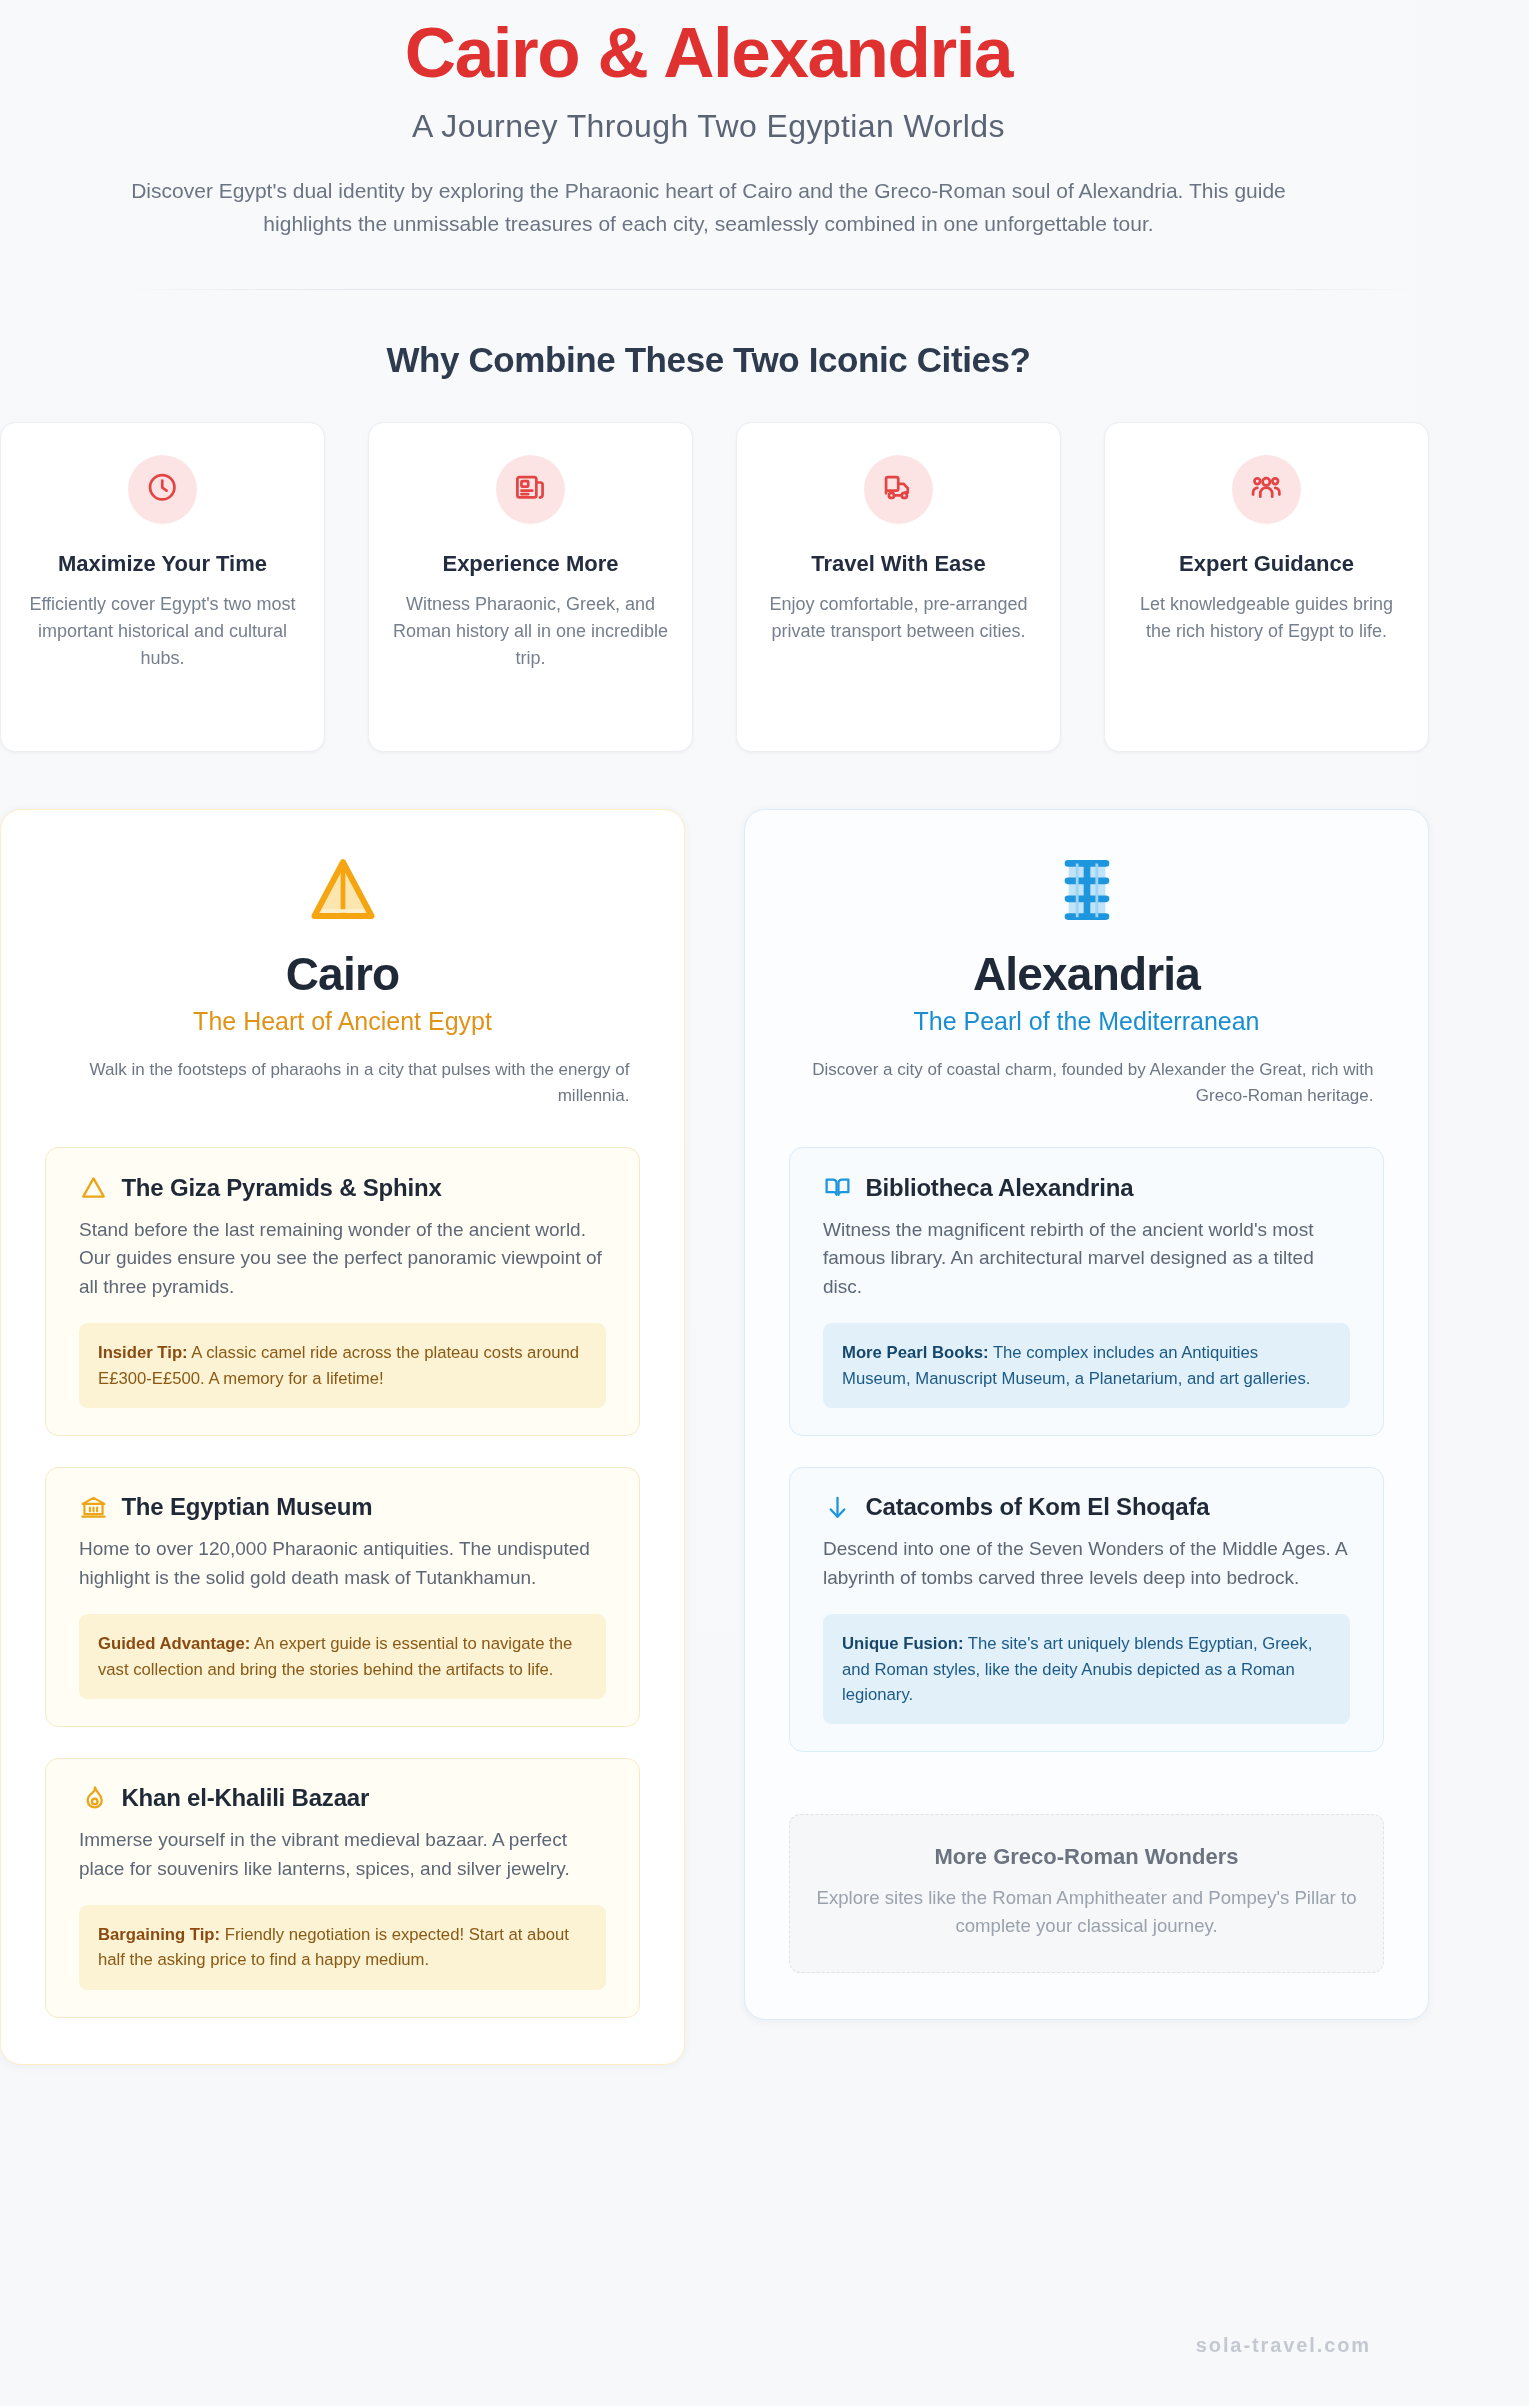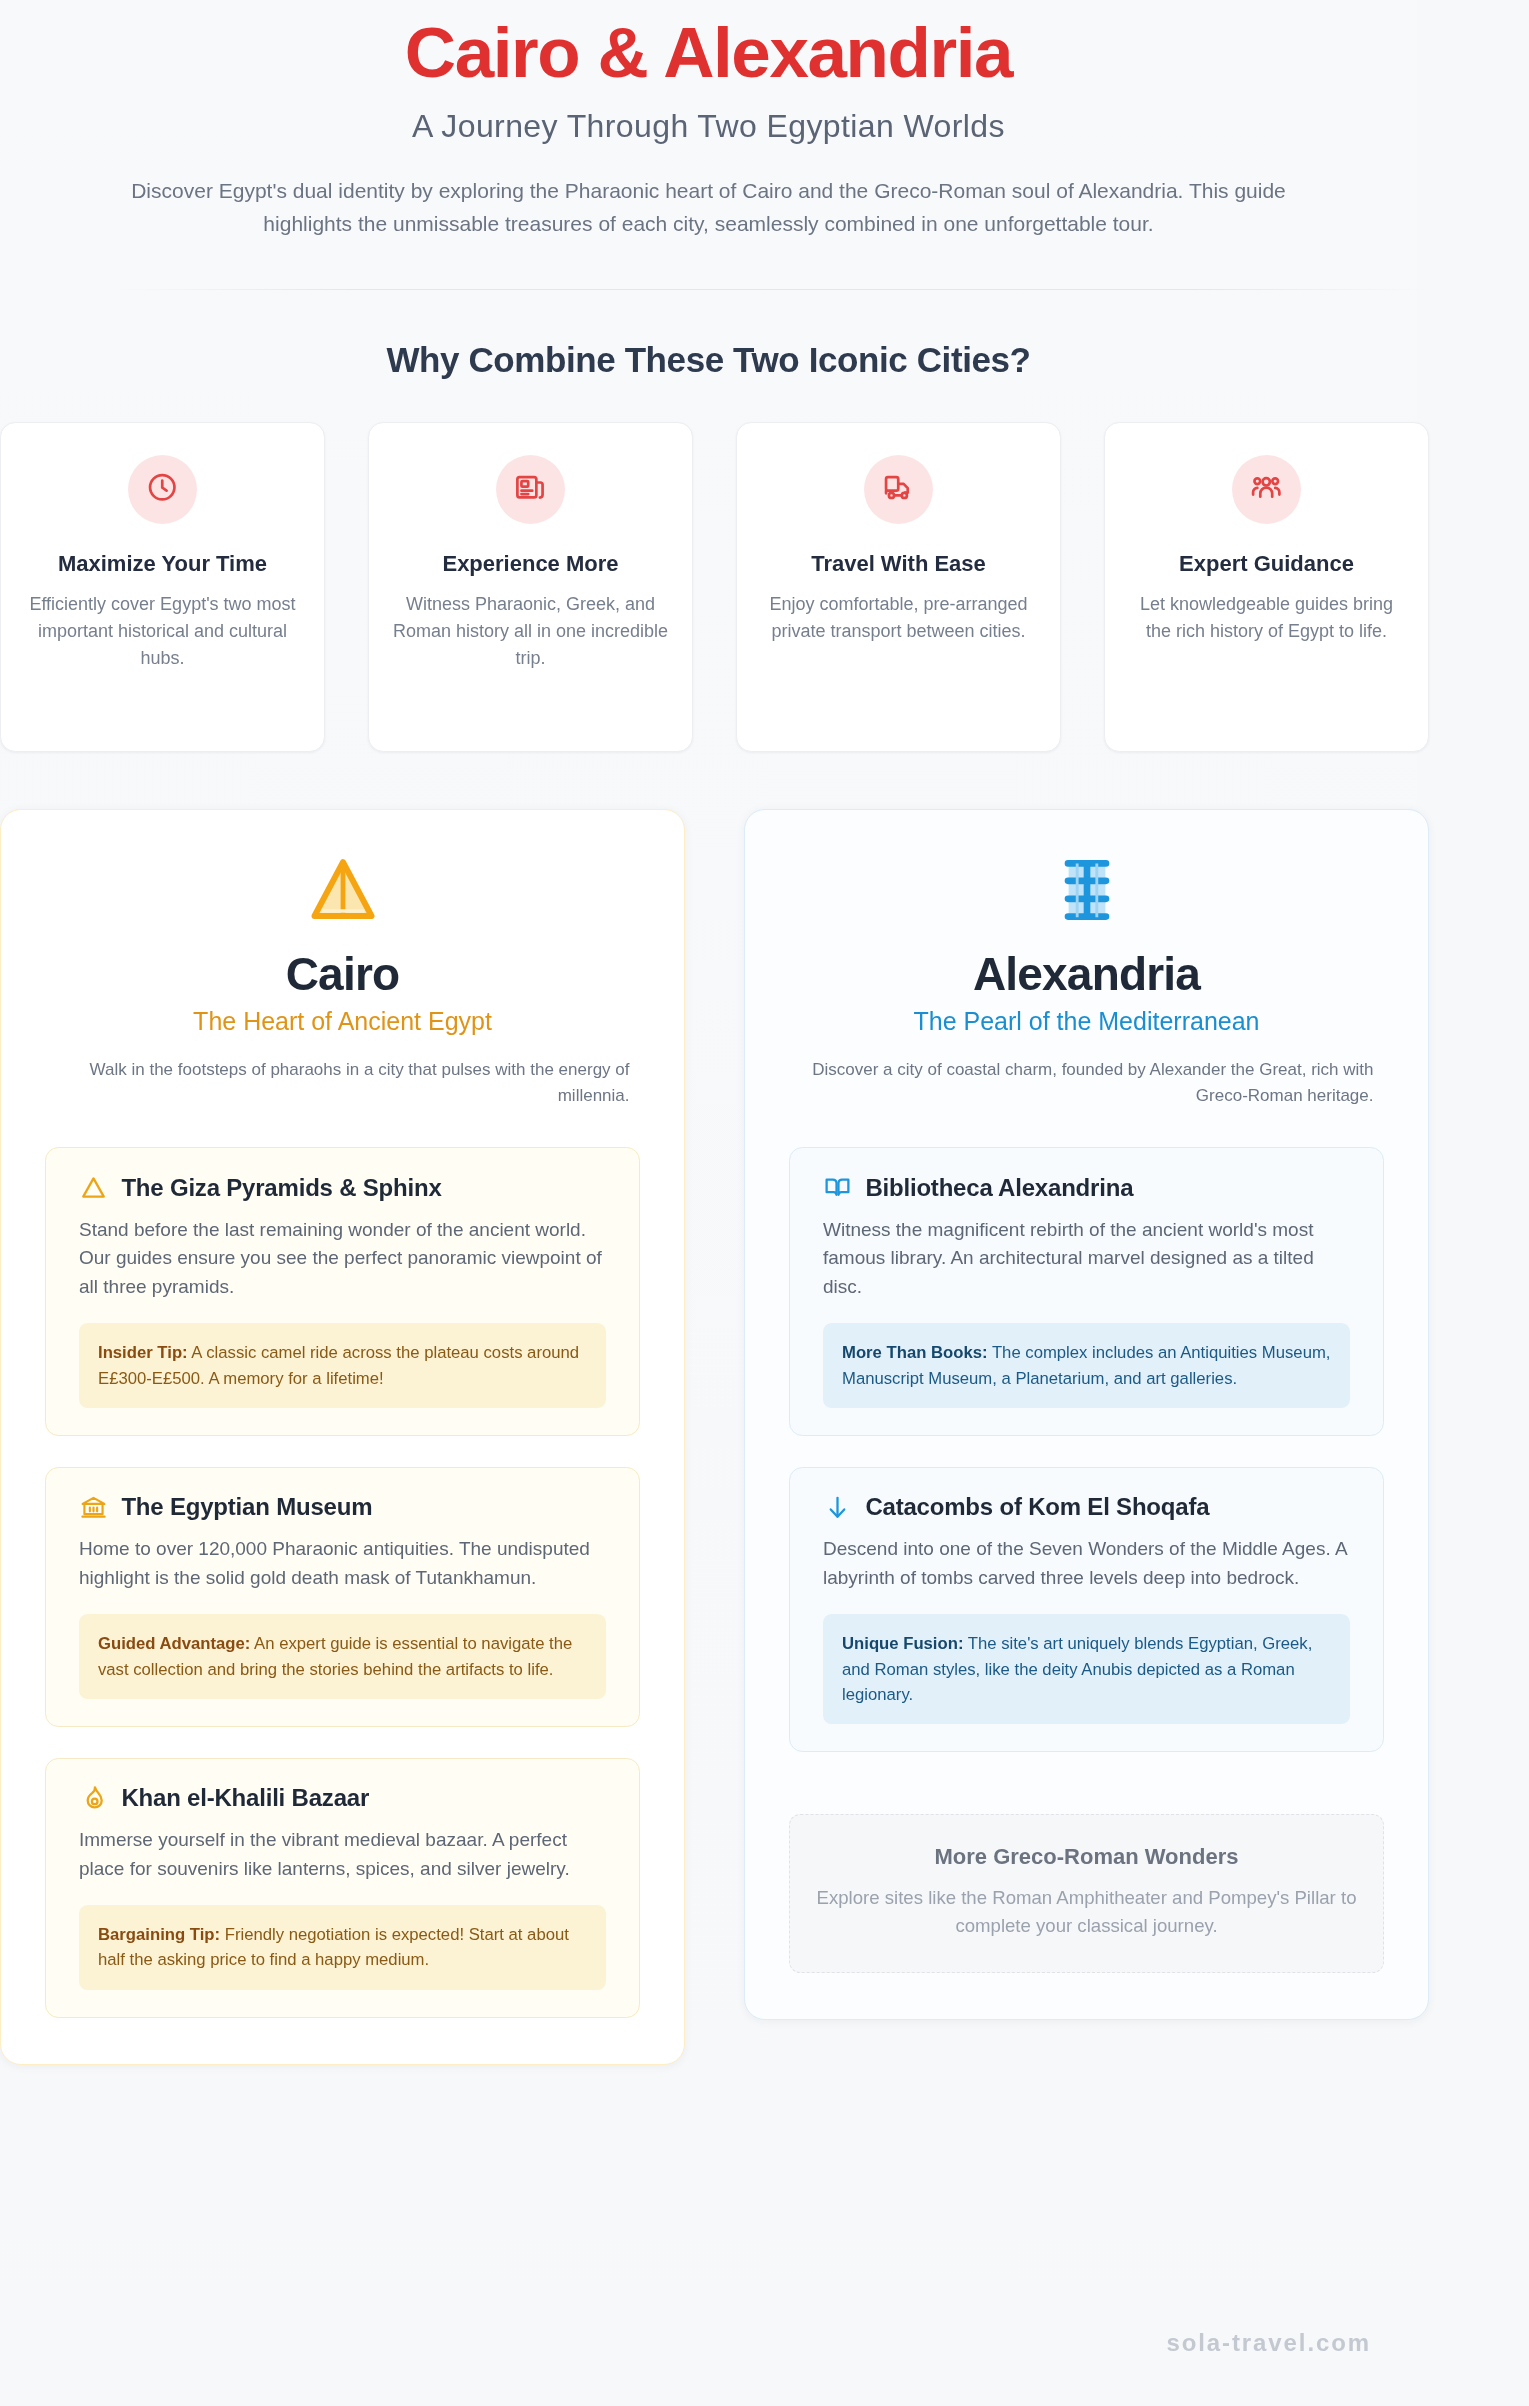--- a/index.html
+++ b/index.html
@@ -195,21 +195,21 @@
     font-size: 18.6px;
     line-height: 1.5;
     color: #9aa2ad;
   }
 
   
   .watermark {
     position: absolute;
     right: 46px;
     bottom: 50px;
-    font-size: 24px;
+    font-size: 20px;
     font-weight: 700;
     letter-spacing: 1.9px;
     color: #c4c9d1;
   }
 </style>
 </head>
 <body>
 
 <div class="page">
 
@@ -379,21 +379,21 @@
             <span class="a-icon">
               <svg viewBox="0 0 24 24" fill="none" stroke="#1d96dd" stroke-width="1.9" stroke-linejoin="round" stroke-linecap="round">
                 <path d="M3 5.5h5.2A3 3 0 0 1 11.2 8v10a2.4 2.4 0 0 0-2.4-2.1H3V5.5z"></path>
                 <path d="M21 5.5h-5.2A3 3 0 0 0 12.8 8v10a2.4 2.4 0 0 1 2.4-2.1H21V5.5z"></path>
               </svg>
             </span>
             <span class="attraction-title">Bibliotheca Alexandrina</span>
           </div>
           <p class="attraction-desc">Witness the magnificent rebirth of the ancient world's most famous library. An architectural marvel designed as a tilted disc.</p>
           <div class="tip alex-tip">
-            <b>More Than Books:</b>
+            <b>More Pearl Books:</b>
             <span>The complex includes an Antiquities Museum, Manuscript Museum, a Planetarium, and art galleries.</span>
           </div>
         </div>
 
         <div class="attraction alex-a">
           <div class="attraction-head">
             <span class="a-icon">
               <svg viewBox="0 0 24 24" fill="none" stroke="#1d96dd" stroke-width="1.9" stroke-linecap="round" stroke-linejoin="round">
                 <path d="M12 4v15.4"></path>
                   <path d="M6.4 13.6 12 19.6l5.6-6"></path>

